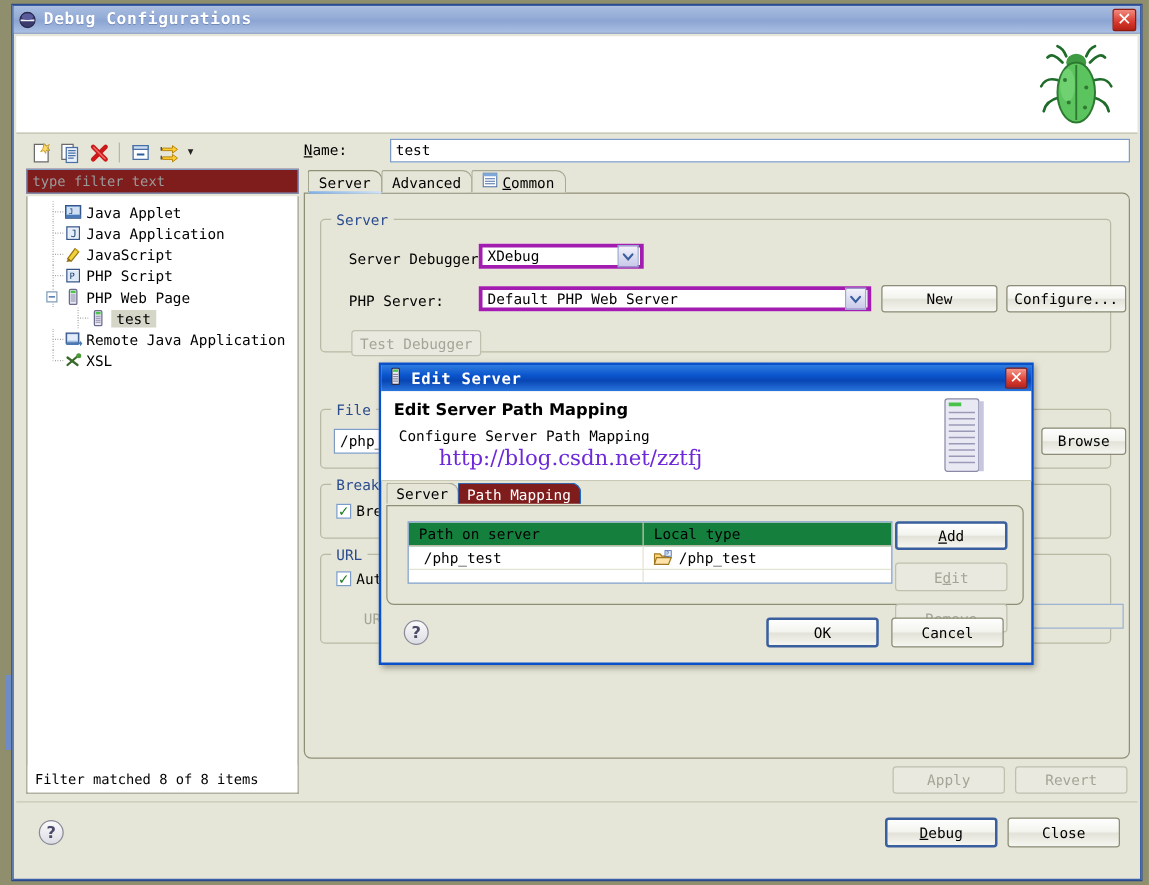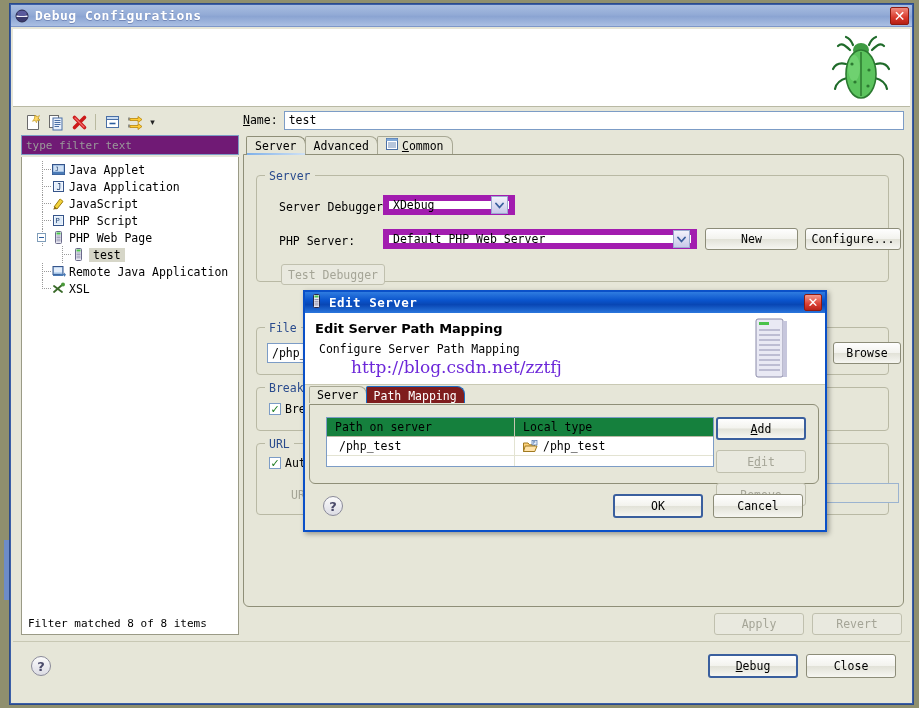--- a/index.html
+++ b/index.html
@@ -93,21 +93,21 @@
     display: flex; align-items: center; justify-content: center;
   }
   .tb-sep { width: 1px; height: 16px; background: #b9b99f; margin: 0 3px; }
   .tb-arrow {
     width: 9px; height: 16px; display:flex; align-items:center; justify-content:center;
     cursor: pointer;
   }
   .filter-box {
     height: 20px; margin-top: 1px;
     border: 1px solid #7c9cc6;
-    background: #701a75;
+    background: #7f1d1d;
     display: flex; align-items: center;
     padding: 0 4px;
     color: #9a9a9a;
     font-size: 11px;
     font-family: "DejaVu Sans Mono", monospace;
   }
   .tree-box {
     position: absolute; left: 0; right: 0; top: 47px; bottom: 0;
     border: 1px solid #9a9a86;
     border-top: none;
@@ -149,21 +149,21 @@
     position:absolute; left:1px; top:4px; width:9px; height:9px;
     border:1px solid #7f9db9; background:#fff; cursor:pointer;
     display:flex; align-items:center; justify-content:center;
   }
   .expander:after { content:""; width:5px; height:1px; background:#2a5d9e; }
 
   
   .right-panel {
     position: absolute; left: 230px; right: 6px; top: 2px; bottom: 6px;
   }
-  .name-row { display: flex; align-items: center; height: 20px; }
+  .name-row { display: flex; align-items: center; height: 20px; gap: 28px; }
   .name-label {
     font-size: 11.5px; margin-right: 6px;
     font-family: "DejaVu Sans Mono", monospace;
   }
   .name-input {
     flex: 1; height: 19px; border: 1px solid #7c9cc6; background: #fff;
     display: flex; align-items: center; padding: 0 4px;
     font-family: "DejaVu Sans Mono", monospace; font-size: 11.5px;
   }
   .tabstrip {
@@ -204,21 +204,21 @@
     background: #e6e6d8; padding: 0 4px;
     color: #2a4b8d; font-size: 11.5px;
     font-family: "DejaVu Sans Mono", monospace;
   }
   .fld-label {
     position: absolute; font-size: 11.5px;
     font-family: "DejaVu Sans Mono", monospace;
   }
   .combo {
     position: absolute; height: 20px;
-    border: 6px solid #a21caf; background: #fff;
+    border: 3px solid #a21caf; background: #fff;
     display: flex; align-items: center;
     font-family: "DejaVu Sans Mono", monospace; font-size: 11.5px;
     cursor: pointer;
   }
   .combo .cval { flex: 1; padding-left: 4px; white-space: nowrap; overflow: hidden; }
   .combo .carrow {
     width: 17px; height: 18px; margin: 0 1px 0 0;
     background: linear-gradient(to bottom,#f2f2fb,#c9c9ea);
     border: 1px solid #9aa9cf;
     display: flex; align-items: center; justify-content: center;

